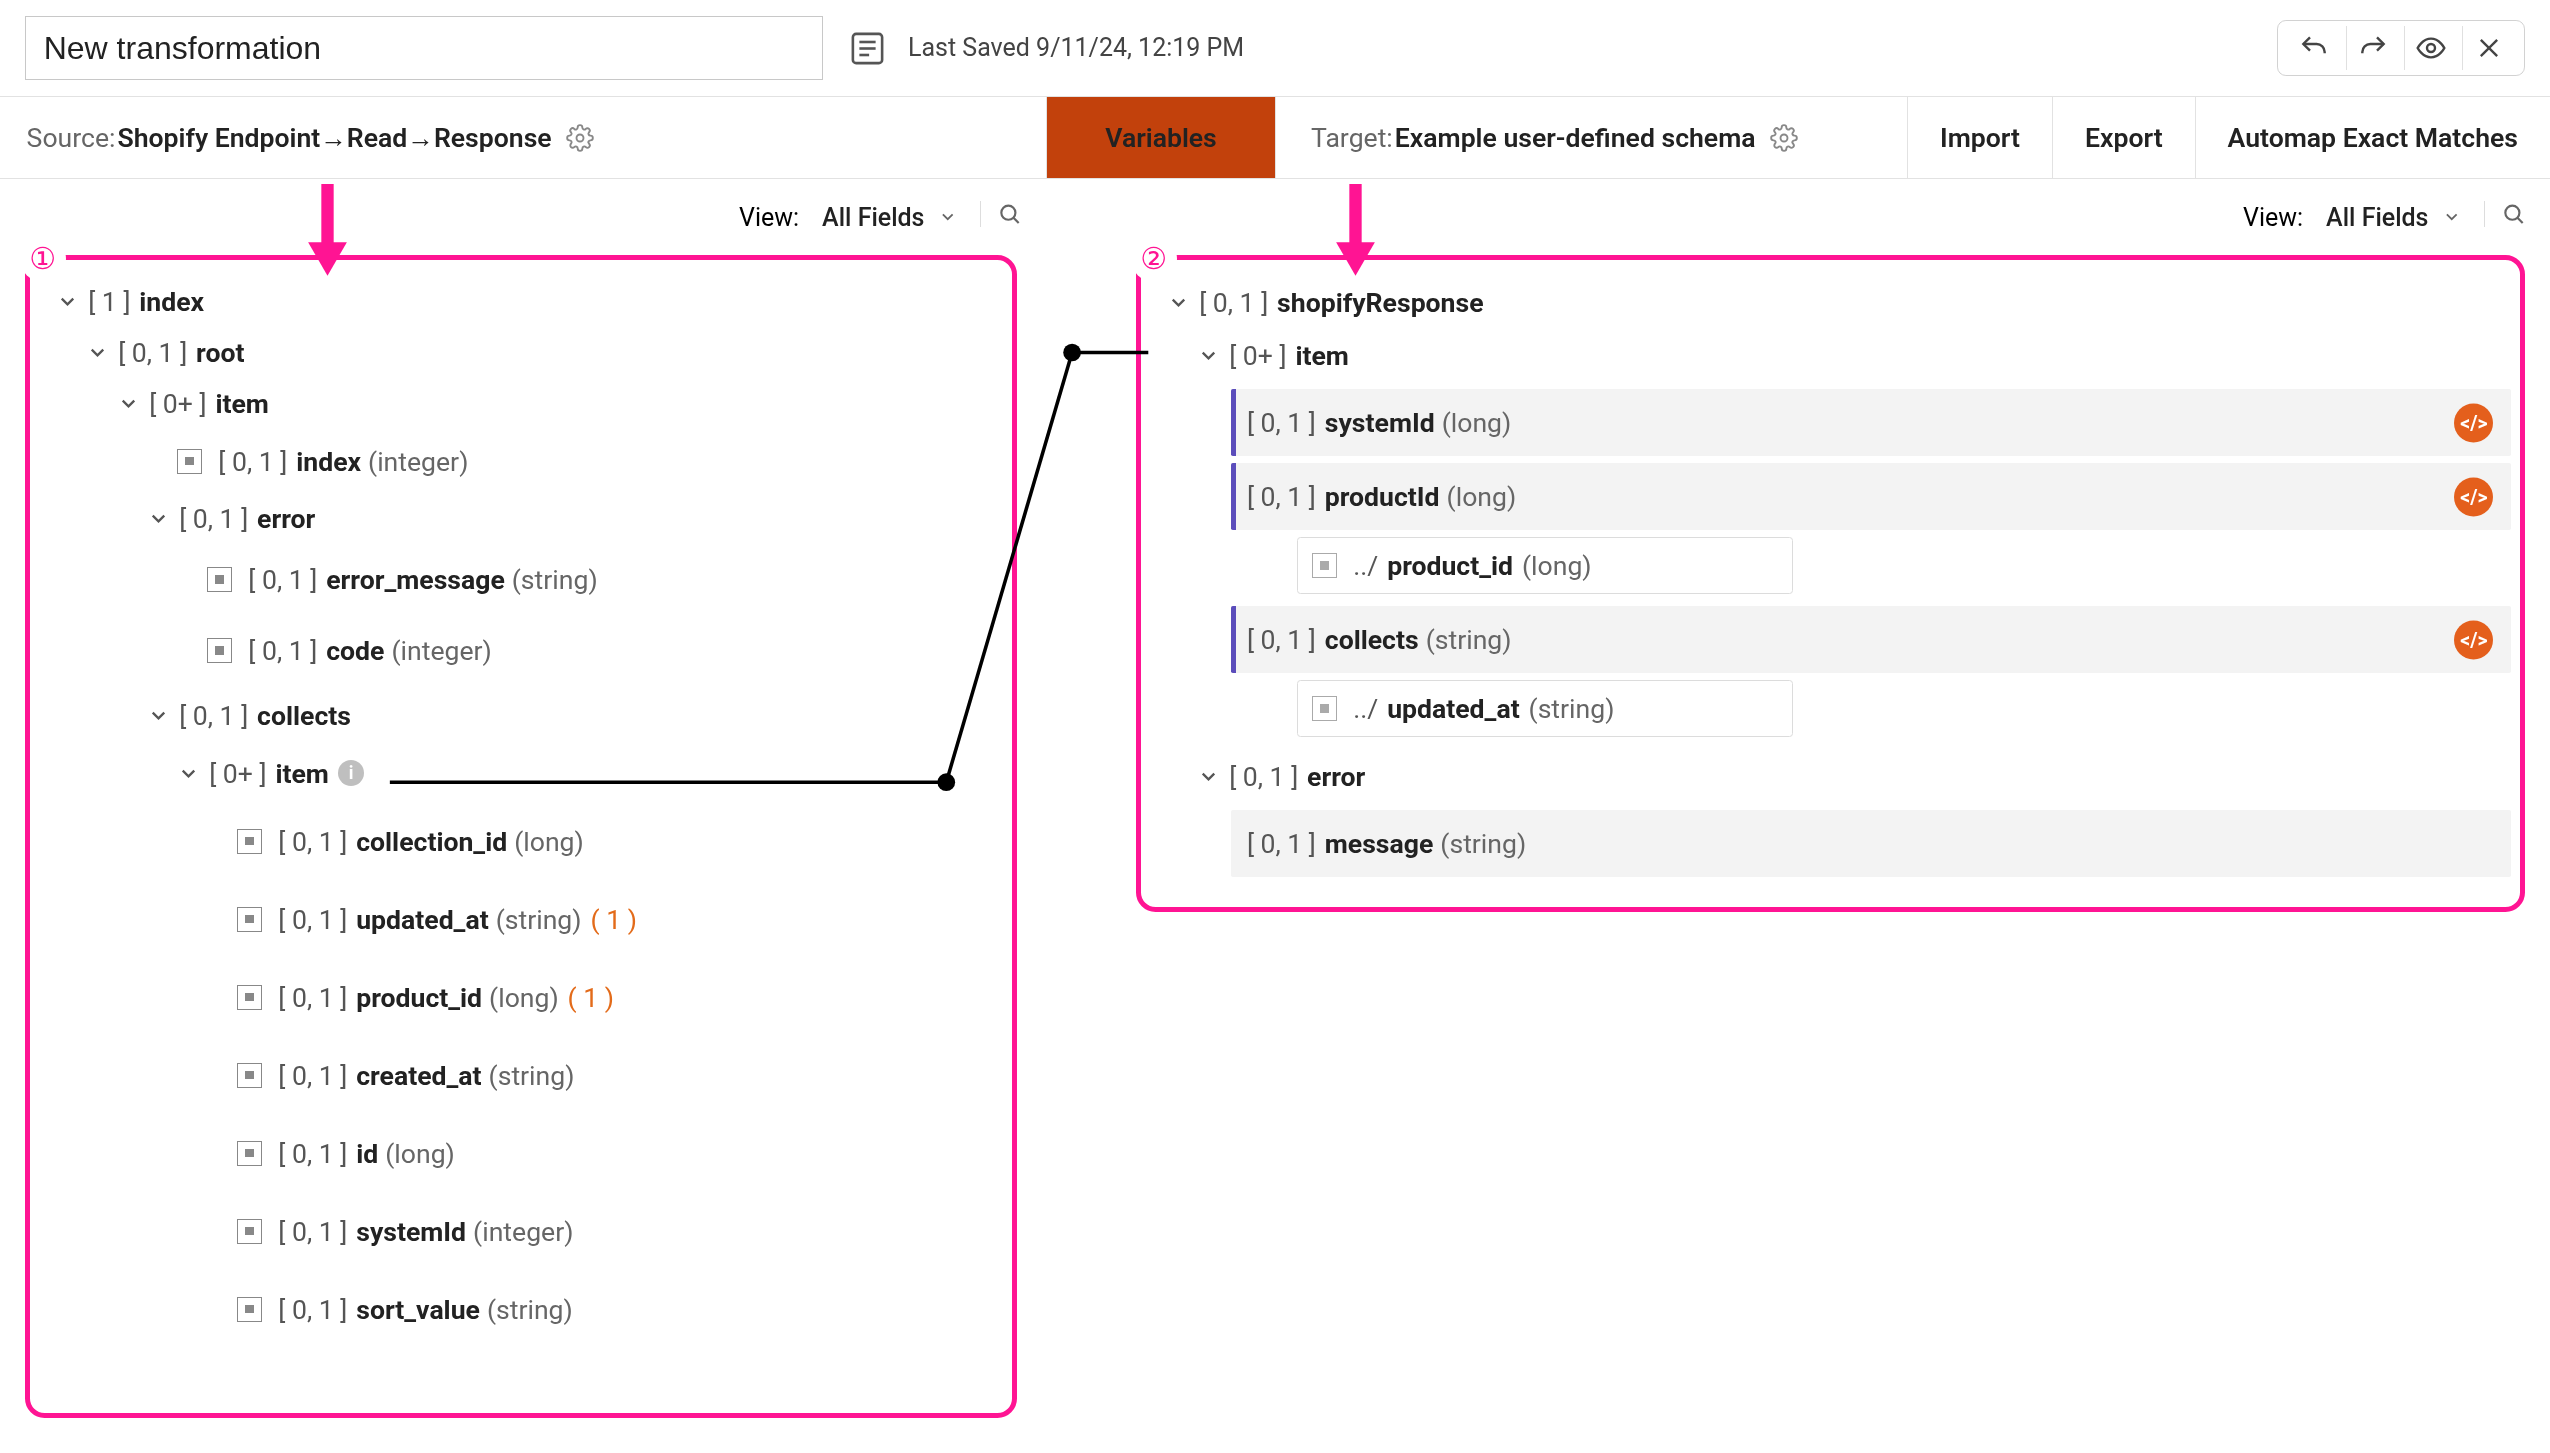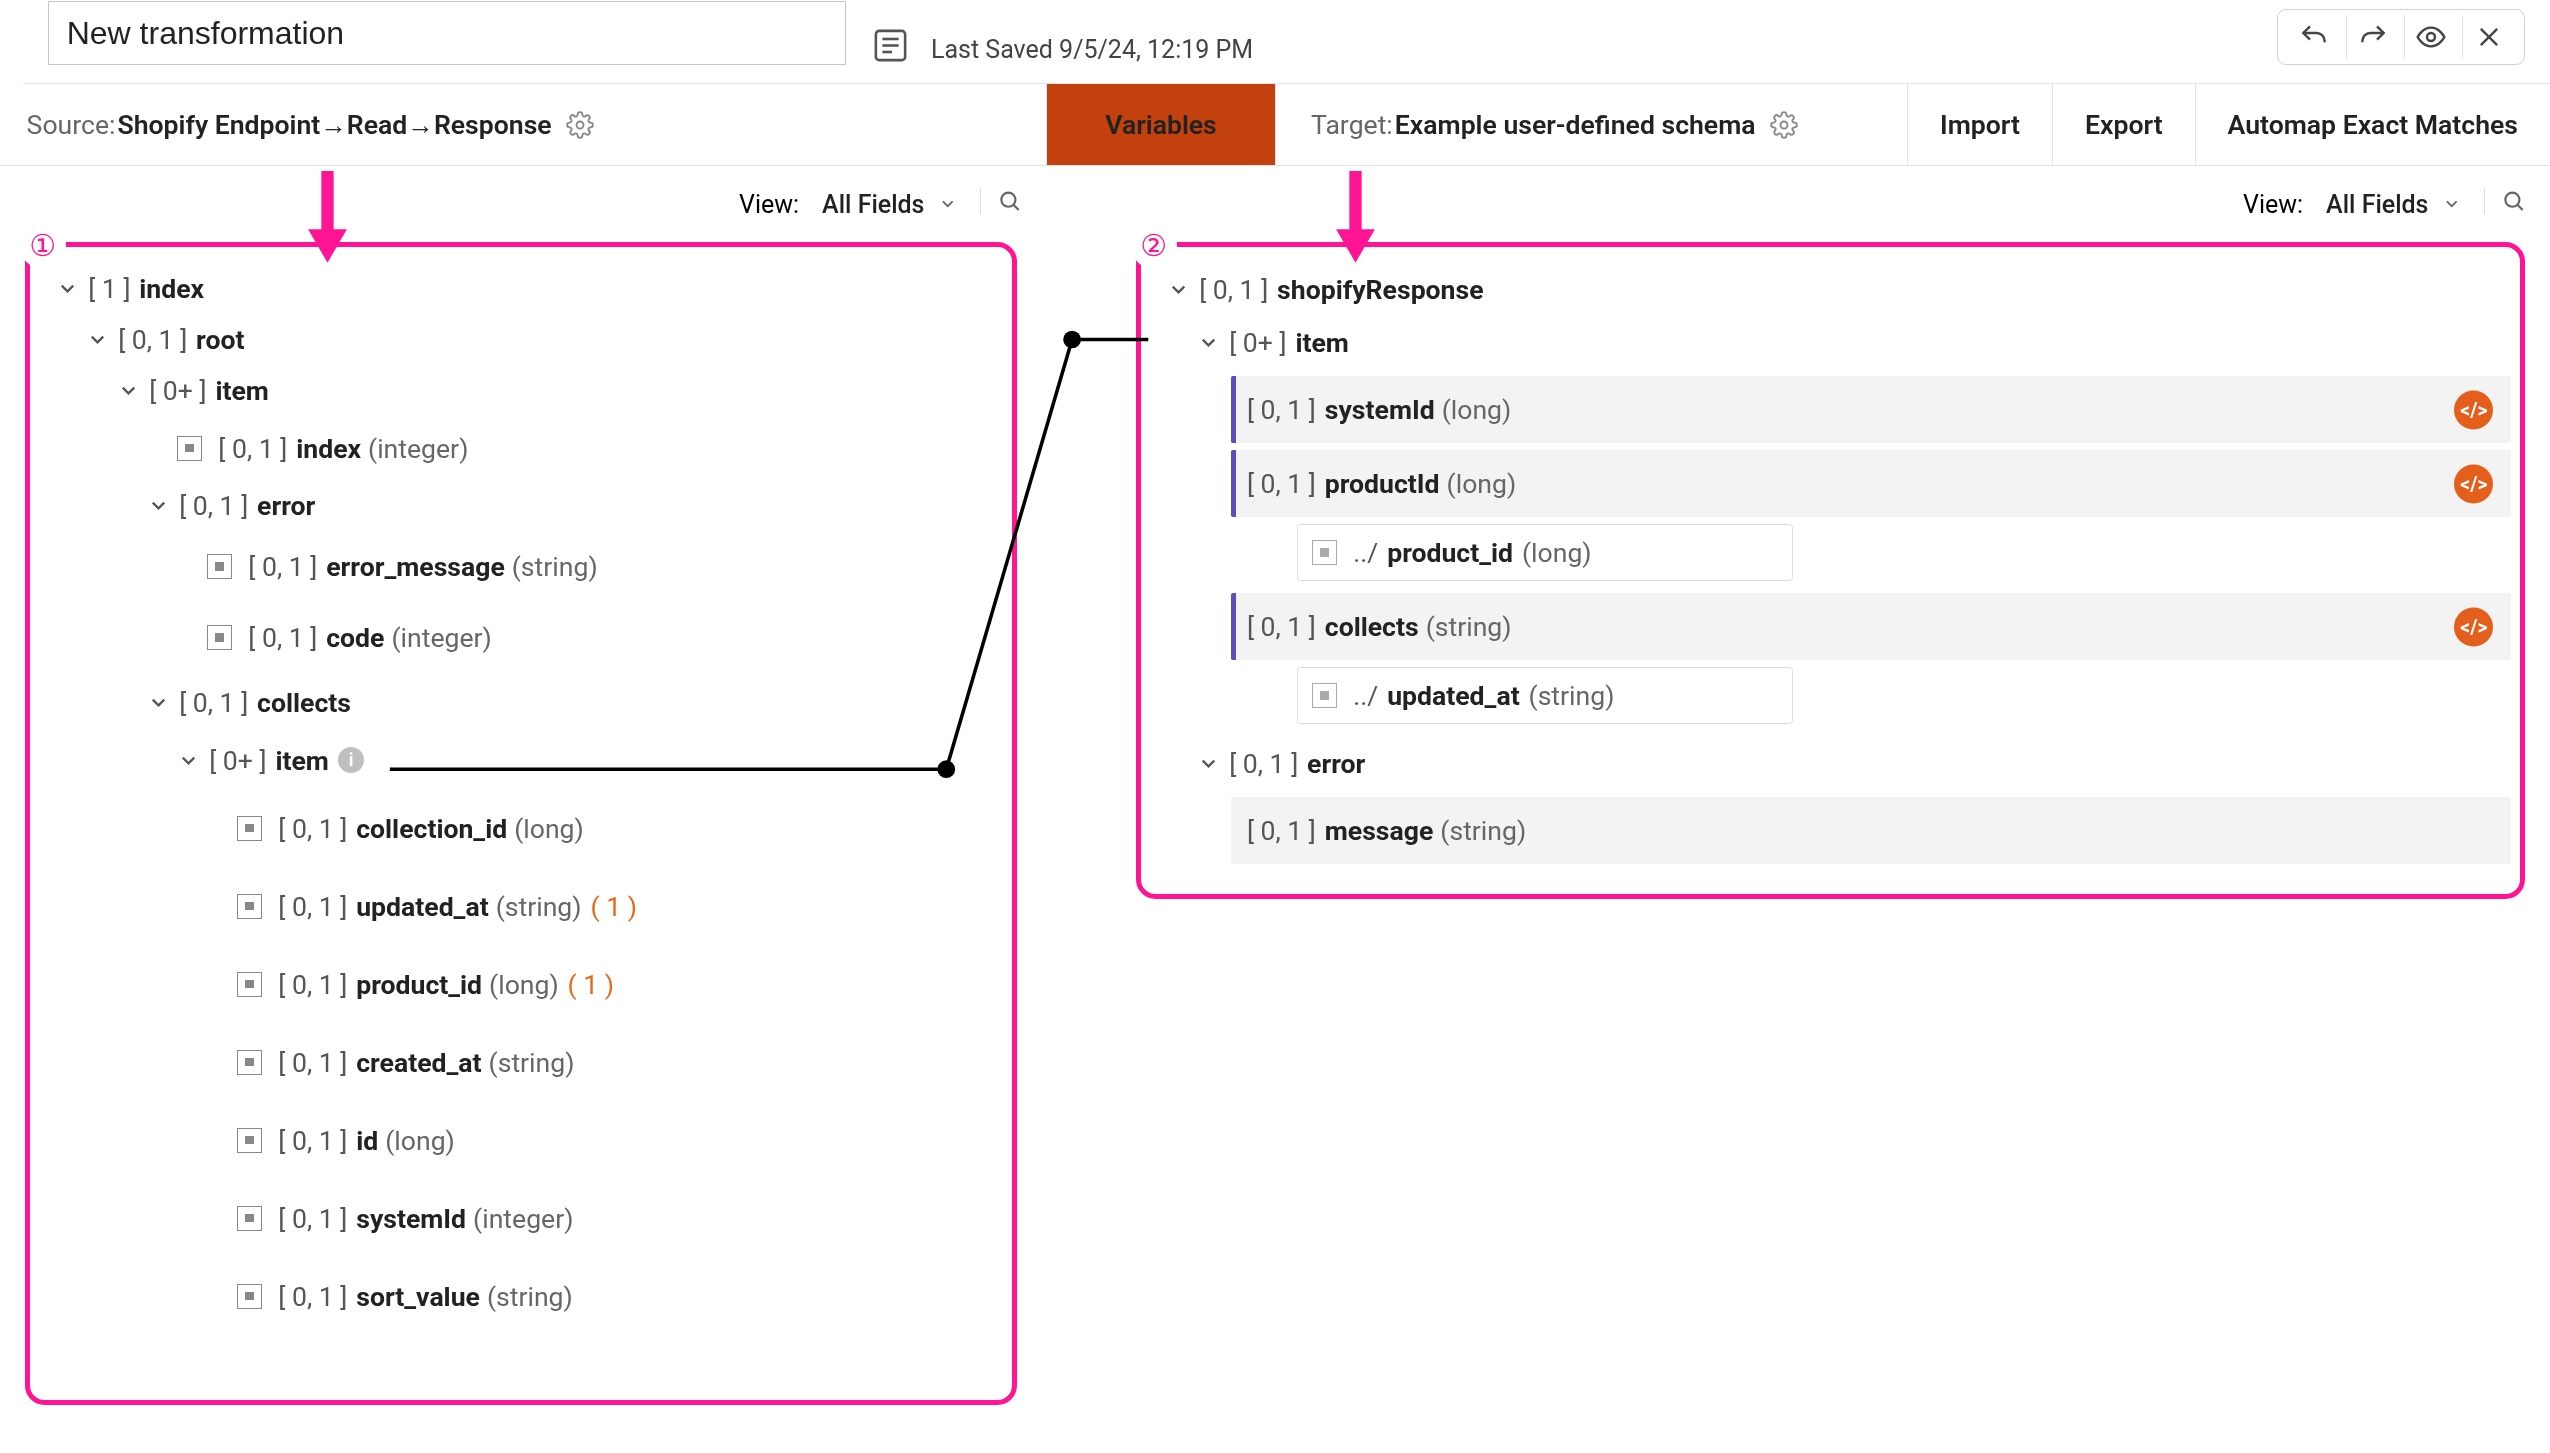--- a/index.html
+++ b/index.html
@@ -1,20 +1,20 @@
 <!DOCTYPE html>
 <html><head>
 <meta charset="utf-8">
 <style>
   * { box-sizing: border-box; margin: 0; padding: 0; }
   html, body { width: 2550px; height: 1453px; font-family: -apple-system, BlinkMacSystemFont, "Segoe UI", Roboto, sans-serif; font-size: 25px; color: #222; background: #fff; }
   body { position: relative; }
 
   
-  .header { display: flex; align-items: flex-end; padding: 17.7px 25px 17.7px 25px; border-bottom: 0.9px solid #e2e2e2; height: 84px; margin-left: 23px; }
+  .header { display: flex; align-items: center; padding: 17.7px 25px 17.7px 25px; border-bottom: 0.9px solid #e2e2e2; height: 97px; }
   .title-input { width: 798px; height: 64px; border: 0.9px solid #c8c8c8; font-size: 32px; padding: 0 17.7px; background: #fff; color: #222; }
   .note-icon-wrap { margin-left: 25px; display:flex; align-items:center; }
   .note-icon { width: 39px; height: 39px; color:#555; }
   .last-saved { margin-left: 21px; font-size: 25px; color:#444; line-height: 1.25; }
   .header-actions { margin-left: auto; display:flex; align-items:center; border:0.9px solid #d2d2d2; border-radius:8.9px; padding:5.3px 8.9px; gap:5.3px; }
   .header-actions .icon-btn { width:53px; height:44px; display:flex; align-items:center; justify-content:center; color:#444; }
   .header-actions .icon-btn + .icon-btn { border-left:0.9px solid #e0e0e0; }
 
   
   .toolbar { display:flex; align-items:stretch; height: 82px; border-bottom:0.9px solid #e2e2e2; }
@@ -82,21 +82,21 @@
 <div class="header">
   <input class="title-input" value="New transformation" style="">
   <span class="note-icon-wrap">
     <svg class="note-icon" viewBox="0 0 24 24" fill="none" stroke="currentColor" stroke-width="1.6">
         <rect x="3" y="3" width="18" height="18" rx="2"></rect>
         <line x1="7" y1="8" x2="17" y2="8"></line>
         <line x1="7" y1="12" x2="17" y2="12"></line>
         <line x1="7" y1="16" x2="13" y2="16"></line>
       </svg>
   </span>
-  <div class="last-saved">Last Saved 9/5/24, 12:19 PM</div>
+  <div class="last-saved">Last Saved 9/11/24, 12:19 PM</div>
   <div class="header-actions">
     <span class="icon-btn">
         <svg width="32" height="32" viewBox="0 0 24 24" fill="none" stroke="currentColor" stroke-width="1.8">
           <path d="M9 14L4 9l5-5"></path>
           <path d="M4 9h10a6 6 0 016 6v1"></path>
         </svg>
       </span>
     <span class="icon-btn">
         <svg width="32" height="32" viewBox="0 0 24 24" fill="none" stroke="currentColor" stroke-width="1.8">
           <path d="M15 14l5-5-5-5"></path>

